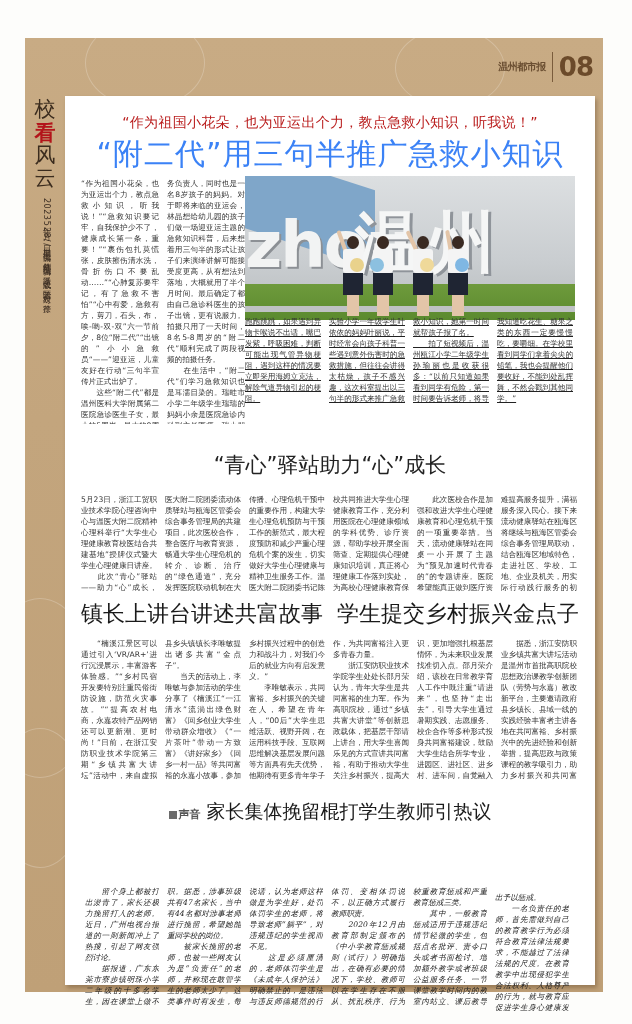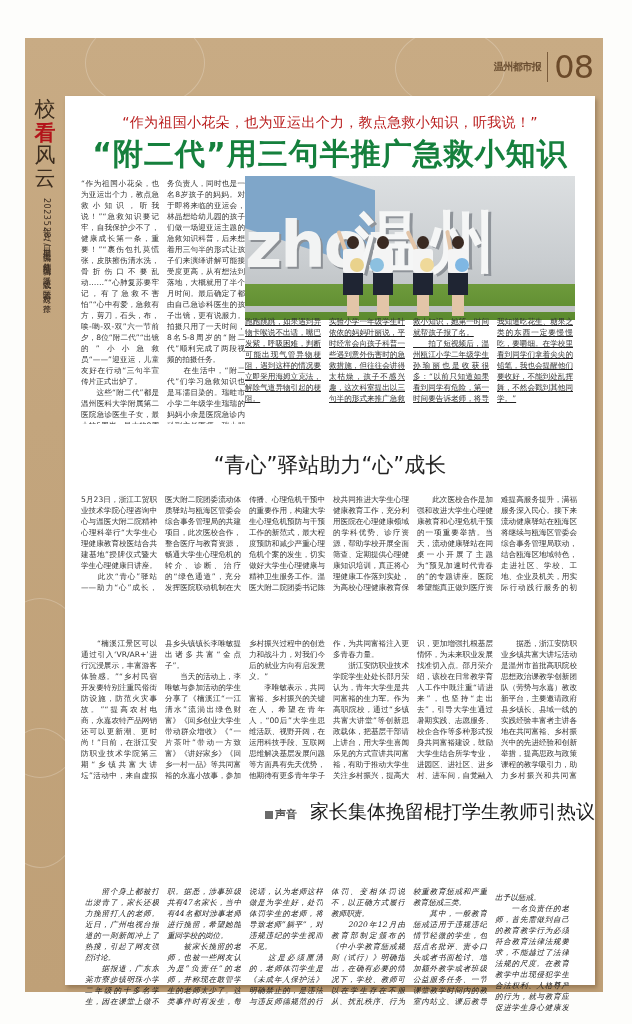--- a/index.html
+++ b/index.html
@@ -7,34 +7,34 @@
   body { position: relative; font-family: "DejaVu Sans", "Liberation Sans", sans-serif; color: #222; }
 
   .panel { position: absolute; left: 25px; top: 38px; width: 578px; height: 954px;
     background: linear-gradient(180deg, #c8ab84 0%, #c3a57d 40%, #bfa077 100%); }
   .panel-deco { position: absolute; left: 0; top: 0; width: 100%; height: 100%; overflow: hidden; }
   .deco-circle { position: absolute; border: 1px solid rgba(255,255,255,0.22); border-radius: 50%; }
 
   .masthead { position: absolute; right: 10px; top: 6px; height: 46px; display: flex; align-items: center; gap: 6px; }
   .masthead .paper-name { font-size: 10px; font-weight: bold; color: #6b4f32; letter-spacing: -0.5px; }
   .masthead .divider { width: 1px; height: 30px; background: #7a5c3c; }
-  .masthead .page-no { font-family: "DejaVu Sans", sans-serif; font-weight: normal; font-size: 32px; color: #6b4a2a; letter-spacing: -1px; }
+  .masthead .page-no { font-family: "DejaVu Sans", sans-serif; font-weight: bold; font-size: 26px; color: #6b4a2a; letter-spacing: -1px; }
 
   .column-name { position: absolute; left: 8px; top: 60px; width: 24px; display: flex; flex-direction: column; align-items: center; font-family: "DejaVu Serif", serif; font-size: 21px; line-height: 23px; color: #3b2c1e; }
   .column-name .red { color: #b3141a; font-weight: bold; }
   .credits { position: absolute; left: 12px; top: 160px; width: 16px; writing-mode: vertical-rl; font-size: 8px; color: #3f3024; letter-spacing: 0.5px; line-height: 14px; }
 
   .card { position: absolute; left: 40px; top: 58px; width: 530px; height: 889px; background: #ffffff; box-shadow: 2px 3px 4px rgba(80,55,30,0.35); }
 
   .subtitle { position: absolute; left: 0; width: 530px; top: 18px; text-align: center; font-size: 14px; color: #b91c1c; letter-spacing: 0.3px; }
-  .headline { position: absolute; left: 0; width: 530px; text-align: center; font-weight: bold; color: #15803d; }
+  .headline { position: absolute; left: 0; width: 530px; text-align: center; font-weight: normal; color: #3b82f6; }
   .h1 { top: 38px; font-size: 30px; letter-spacing: 1px; }
   .h2 { top: 355px; font-size: 21px; font-weight: normal; color: #222; }
   .h3 { top: 503px; font-size: 22px; font-weight: normal; color: #1a1a1a; }
-  .h4 { top: 703px; font-size: 19px; font-weight: normal; color: #1a1a1a; display: flex; justify-content: flex-end; align-items: baseline; gap: 13px; }
+  .h4 { top: 703px; font-size: 19px; font-weight: normal; color: #1a1a1a; display: flex; justify-content: center; align-items: baseline; gap: 6px; }
   .h4 .tag { font-size: 11px; color: #555; font-weight: bold; }
   .h4 .tag::before { content: ""; display: inline-block; width: 8px; height: 8px; background: #6b6b6b; margin-right: 2px; vertical-align: -1px; }
 
   .cols { position: absolute; display: flex; gap: 8px; }
   .col { font-size: 7.6px; line-height: 11px; color: #333; text-align: justify; overflow: hidden; }
   .kai { font-family: "DejaVu Serif", serif; font-style: italic; color: #222; }
 
   .photo { position: absolute; left: 180px; top: 80px; width: 330px; height: 144px; overflow: hidden; background: #cfd3d6; }
   .photo .wall { position: absolute; left: 0; top: 0; width: 100%; height: 100%; background: linear-gradient(180deg, #dcdfe1 0%, #c9cdd0 60%, #b8bcbe 100%); }
   .photo .blue { position: absolute; left: -20px; top: -10px; width: 150px; height: 80px; background: #7fa6c9; transform: skewY(18deg); }
@@ -148,20 +148,21 @@
       <div class="col" style="width:76px;height:100px;" data-bind="article2.columns.1">医大附二院团委流动体质驿站与瓯海区管委会综合事务管理局的共建项目，此次医校合作，整合医疗与教育资源，畅通大学生心理危机的转介、诊断、治疗的“绿色通道”，充分发挥医院联动机制在大学生心理健康知识</div>
       <div class="col" style="width:76px;height:100px;" data-bind="article2.columns.2">传播、心理危机干预中的重要作用，构建大学生心理危机预防与干预工作的新范式，最大程度预防和减少严重心理危机个案的发生，切实做好大学生心理健康与精神卫生服务工作。温医大附二院团委书记陈馨表示，医</div>
       <div class="col" style="width:76px;height:100px;" data-bind="article2.columns.3">校共同推进大学生心理健康教育工作，充分利用医院在心理健康领域的学科优势、诊疗资源，帮助学校开展全面筛查、定期提供心理健康知识培训，真正将心理健康工作落到实处，为高校心理健康教育保驾护航。</div>
       <div class="col" style="width:76px;height:100px;" data-bind="article2.columns.4">　　此次医校合作是加强和改进大学生心理健康教育和心理危机干预的一项重要举措。当天，流动健康驿站在同桌一小开展了主题为“预见加速时代青春的”的专题讲座。医院希望能真正做到医疗资源下沉，解众</div>
       <div class="col" style="width:76px;height:100px;">
         <span data-bind="article2.columns.5">难提高服务提升，满福服务深入民心。接下来流动健康驿站在瓯海区将继续与瓯海区管委会综合事务管理局联动，结合瓯海区地域特色，走进社区、学校、工地、企业及机关，用实际行动践行服务的初心。</span>
         
       </div>
     </div>
 
+    <div class="headline h3" data-bind="article3.headline">镇长上讲台讲述共富故事  学生提交乡村振兴金点子</div>
     <div class="cols" style="left:16px;top:542px;">
       <div class="col" style="width:76px;height:144px;" data-bind="article3.columns.0">　　“楠溪江景区可以通过引入‘VR/AR+’进行沉浸展示，丰富游客体验感。”“乡村民宿开发要特别注重民俗街防设施，防范火灾事故。”“提高农村电商，永嘉农特产品网销还可以更新潮、更时尚！”日前，在浙江安防职业技术学院第三期“乡镇共富大讲坛”活动中，来自虚拟现实技术应用、建筑消防技术、市场营销等专业学生向主讲人永嘉</div>
       <div class="col" style="width:76px;height:144px;" data-bind="article3.columns.1">县乡头镇镇长李唯敏提出诸多共富“金点子”。
 　　当天的活动上，李唯敏与参加活动的学生分享了《楠溪江“一江清水”流淌出绿色财富》《回乡创业大学生带动群众增收》《“一片茶叶”带动一方致富》《讲好家乡》《回乡一村一品》等共同富裕的永嘉小故事，参加活动的学生代表说：“今天的讲座让我感受了基层干部群众在追求共同富裕、</div>
       <div class="col" style="width:76px;height:144px;" data-bind="article3.columns.2">乡村振兴过程中的创造力和战斗力，对我们今后的就业方向有启发意义。”
 　　李唯敏表示，共同富裕、乡村振兴的关键在人，希望在青年人，“00后”大学生思维活跃、视野开阔，在运用科技手段、互联网思维解决基层发展问题等方面具有先天优势，他期待有更多青年学子在学成之后能到乡村振兴的第一线工</div>
       <div class="col" style="width:76px;height:144px;" data-bind="article3.columns.3">作，为共同富裕注入更多青春力量。
 　　浙江安防职业技术学院学生处处长邵月荣认为，青年大学生是共同富裕的生力军。作为高职院校，通过“乡镇共富大讲堂”等创新思政载体，把基层干部请上讲台，用大学生喜闻乐见的方式宣讲共同富裕，有助于推动大学生关注乡村振兴，提高大学生群体责任担当意</div>
       <div class="col" style="width:76px;height:144px;" data-bind="article3.columns.4">识，更加增强扎根基层情怀，为未来职业发展找准切入点。邵月荣介绍，该校在日常教学育人工作中既注重“请进来”，也坚持“走出去”，引导大学生通过暑期实践、志愿服务、校企合作等多种形式投身共同富裕建设，鼓励大学生结合所学专业，进园区、进社区、进乡村、进车间，自觉融入共同富裕的火热事业。</div>
       <div class="col" style="width:76px;height:144px;">

